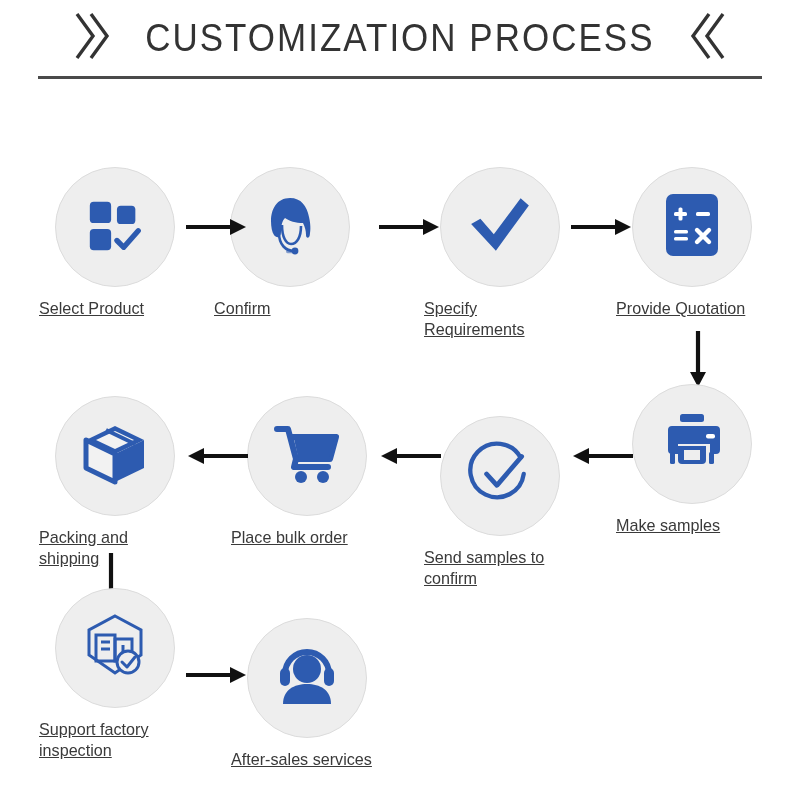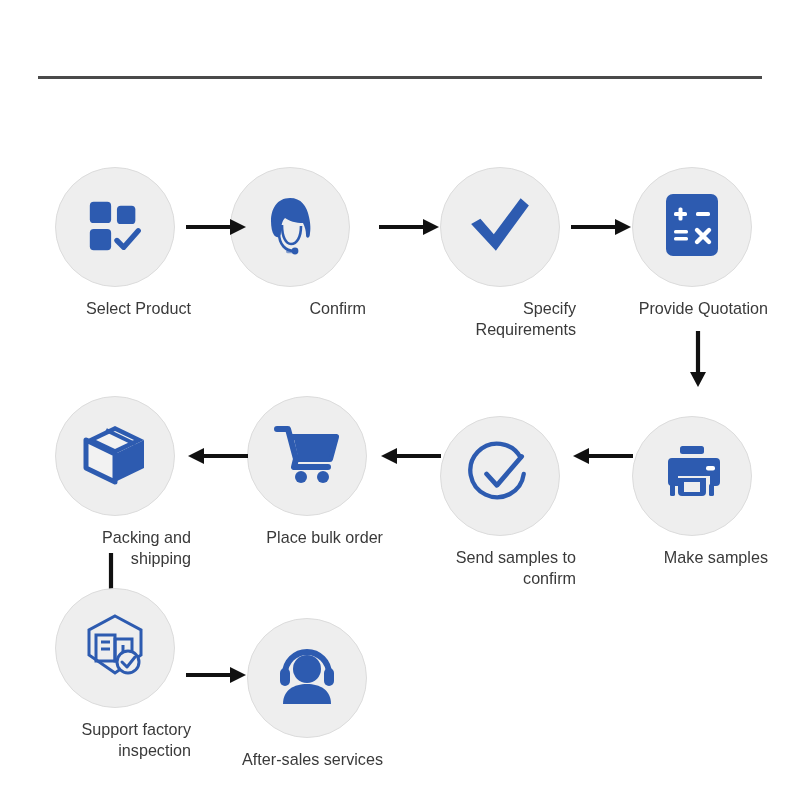--- a/index.html
+++ b/index.html
@@ -53,21 +53,22 @@
     top: 76px;
     width: 724px;
     height: 3px;
     background: #4a4a4a;
   }
 
   
   .node {
     position: absolute;
     width: 160px;
-    text-align: right;
+    text-align: left;
+    text-decoration: underline;
   }
   .circle {
     width: 120px;
     height: 120px;
     margin: 0 auto;
     border-radius: 50%;
     background: #eeeeee;
     border: 1px solid #dcdcdc;
     display: flex;
     align-items: center;
@@ -86,20 +87,39 @@
 
   
   .arrow {
     position: absolute;
   }
 </style>
 </head>
 <body>
 
 <div id="header">
+  <div id="title-row">
+
+    <span class="chevron">
+      <svg width="42" height="52" viewBox="0 0 42 52">
+        <path d="M6 4 L22 26 L6 48" fill="none" stroke="#333333" stroke-width="3.4"></path>
+        <path d="M20 4 L36 26 L20 48" fill="none" stroke="#333333" stroke-width="3.4"></path>
+      </svg>
+    </span>
+
+    <span id="page-title">CUSTOMIZATION PROCESS</span>
+
+    <span class="chevron">
+      <svg width="42" height="52" viewBox="0 0 42 52">
+        <path d="M36 4 L20 26 L36 48" fill="none" stroke="#333333" stroke-width="3.4"></path>
+        <path d="M22 4 L6 26 L22 48" fill="none" stroke="#333333" stroke-width="3.4"></path>
+      </svg>
+    </span>
+
+  </div>
   <div id="title-rule"></div>
 </div>
 
 <div class="node" style="left:35px; top:167px;">
   <div class="circle">
     <span>
       <svg width="62" height="62" viewBox="0 0 64 64">
         <rect x="6" y="8" width="22" height="22" rx="4" fill="#2D5BB0"></rect>
         <rect x="34" y="12" width="19" height="19" rx="4" fill="#2D5BB0"></rect>
         <rect x="6" y="36" width="22" height="22" rx="4" fill="#2D5BB0"></rect>
@@ -174,21 +194,21 @@
   </svg>
 </div>
 
 <div class="arrow" style="left:683px; top:331px;">
   <svg width="30" height="58" viewBox="0 0 30 58">
     <line x1="15" y1="0" x2="15" y2="42" stroke="#111111" stroke-width="4.2"></line>
     <path d="M7 41 L15 56 L23 41 Z" fill="#111111"></path>
   </svg>
 </div>
 
-<div class="node" style="left:612px; top:416px;">
+<div class="node" style="left:612px; top:384px;">
   <div class="circle">
     <span>
       <svg width="64" height="60" viewBox="0 0 64 60">
         <rect x="20" y="2" width="24" height="8" rx="2.5" fill="#2D5BB0"></rect>
         <path d="M8 14 h48 a4 4 0 0 1 4 4 v20 a4 4 0 0 1 -4 4 h-6 v-10
                  h-32 v10 h-6 a4 4 0 0 1 -4 -4 v-20 a4 4 0 0 1 4 -4 Z" fill="#2D5BB0"></path>
         <rect x="46" y="22" width="9" height="4.5" rx="2" fill="#ffffff"></rect>
         <path d="M18 34 h28 v14 a4 4 0 0 1 -4 4 h-20 a4 4 0 0 1 -4 -4 Z" fill="#2D5BB0"></path>
         <path d="M24 38 h16 v10 h-16 Z" fill="#eeeeee"></path>
         <rect x="10" y="40" width="5" height="12" rx="1.6" fill="#2D5BB0"></rect>

